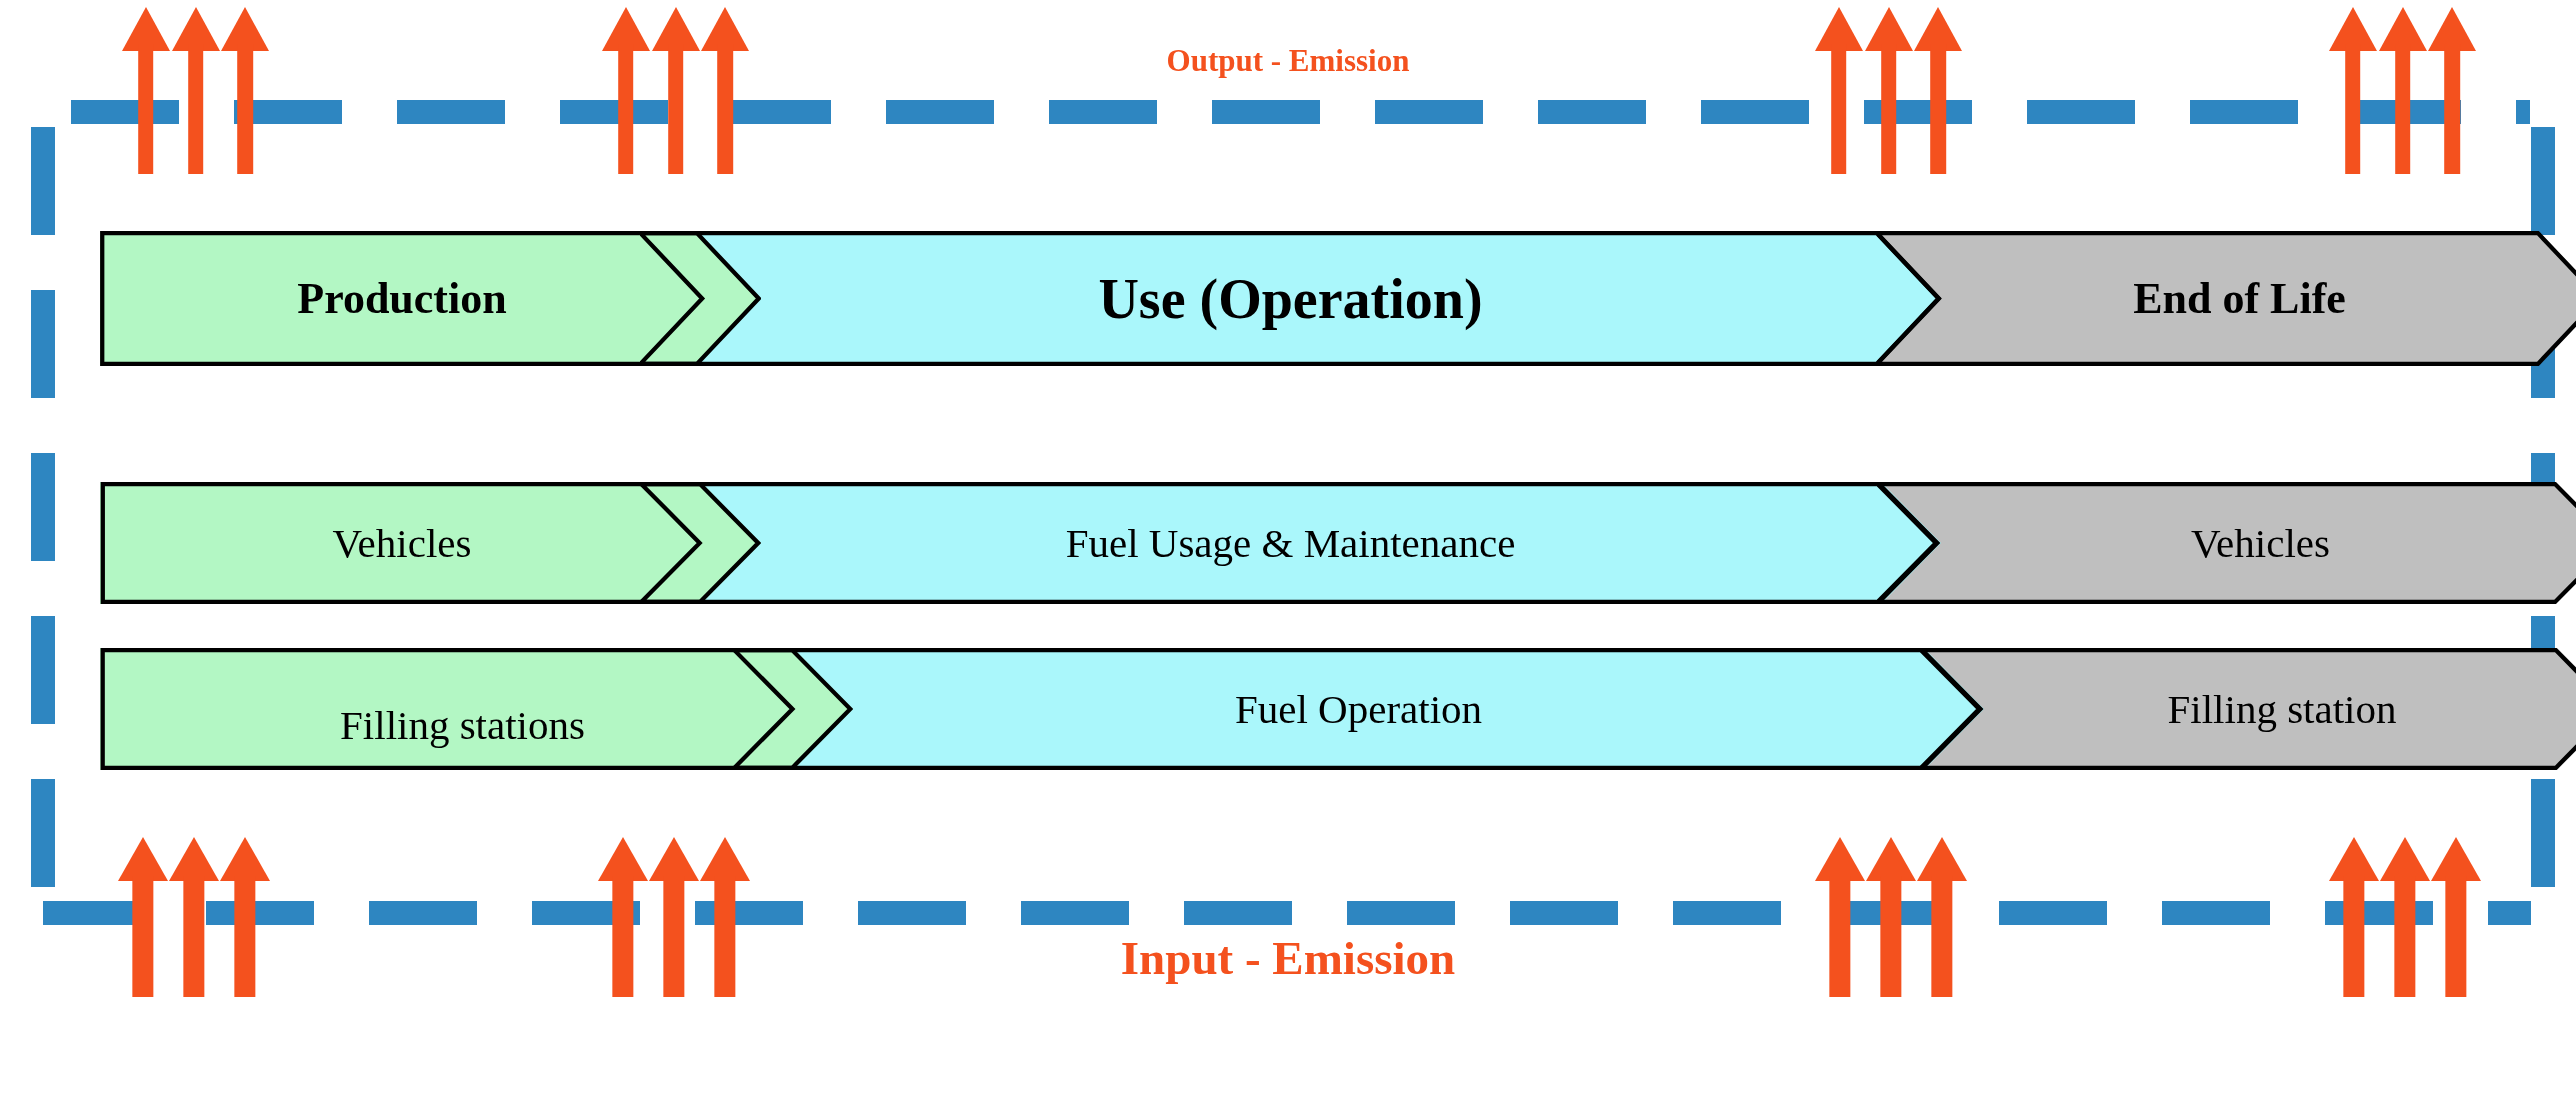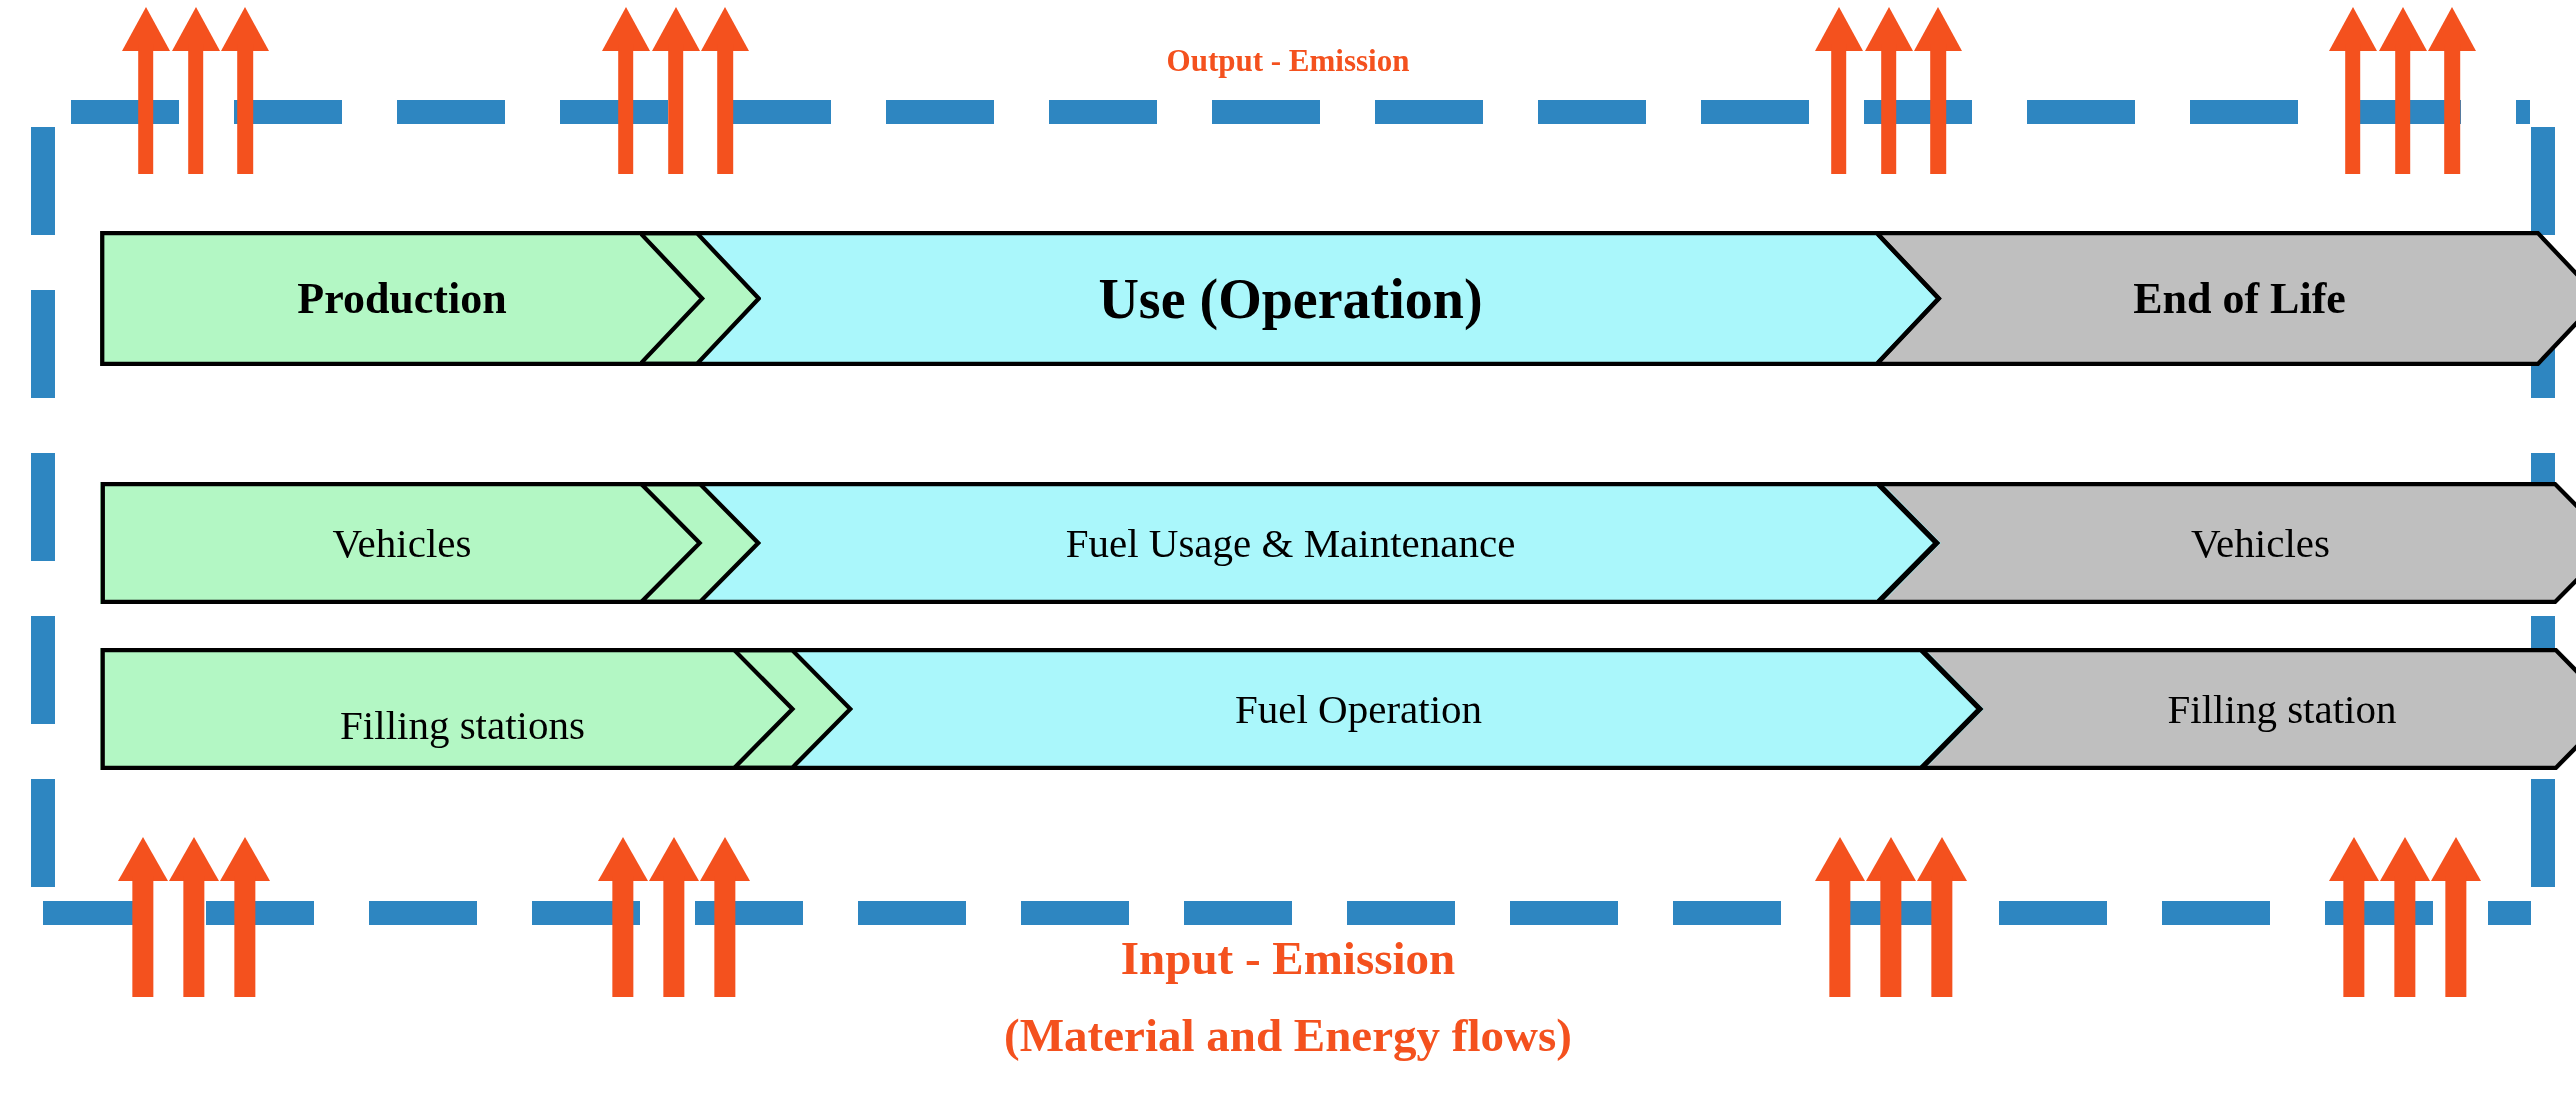--- a/index.html
+++ b/index.html
@@ -241,16 +241,15 @@
     <div class="arrow" style="width:51px;height:160px;">
       <div class="head" style="border-width:0 25.6px 44px 25.6px;"></div>
       <div class="shaft" style="width:21.3px;height:121px;"></div>
     </div>
   </div>
 
   <div class="cap" style="left:0;top:43px;width:2576px;font-size:31px;z-index:7;">Output - Emission</div>
 
   <div class="cap" style="left:0;top:931px;width:2576px;font-size:47px;z-index:7;">Input - Emission</div>
 
-  <div class="cap" style="left:0;top:1008px;width:2576px;font-size:47px;z-index:7;">(Material and Energy flows)</div>
 
 </div>
 
 
 </body></html>

